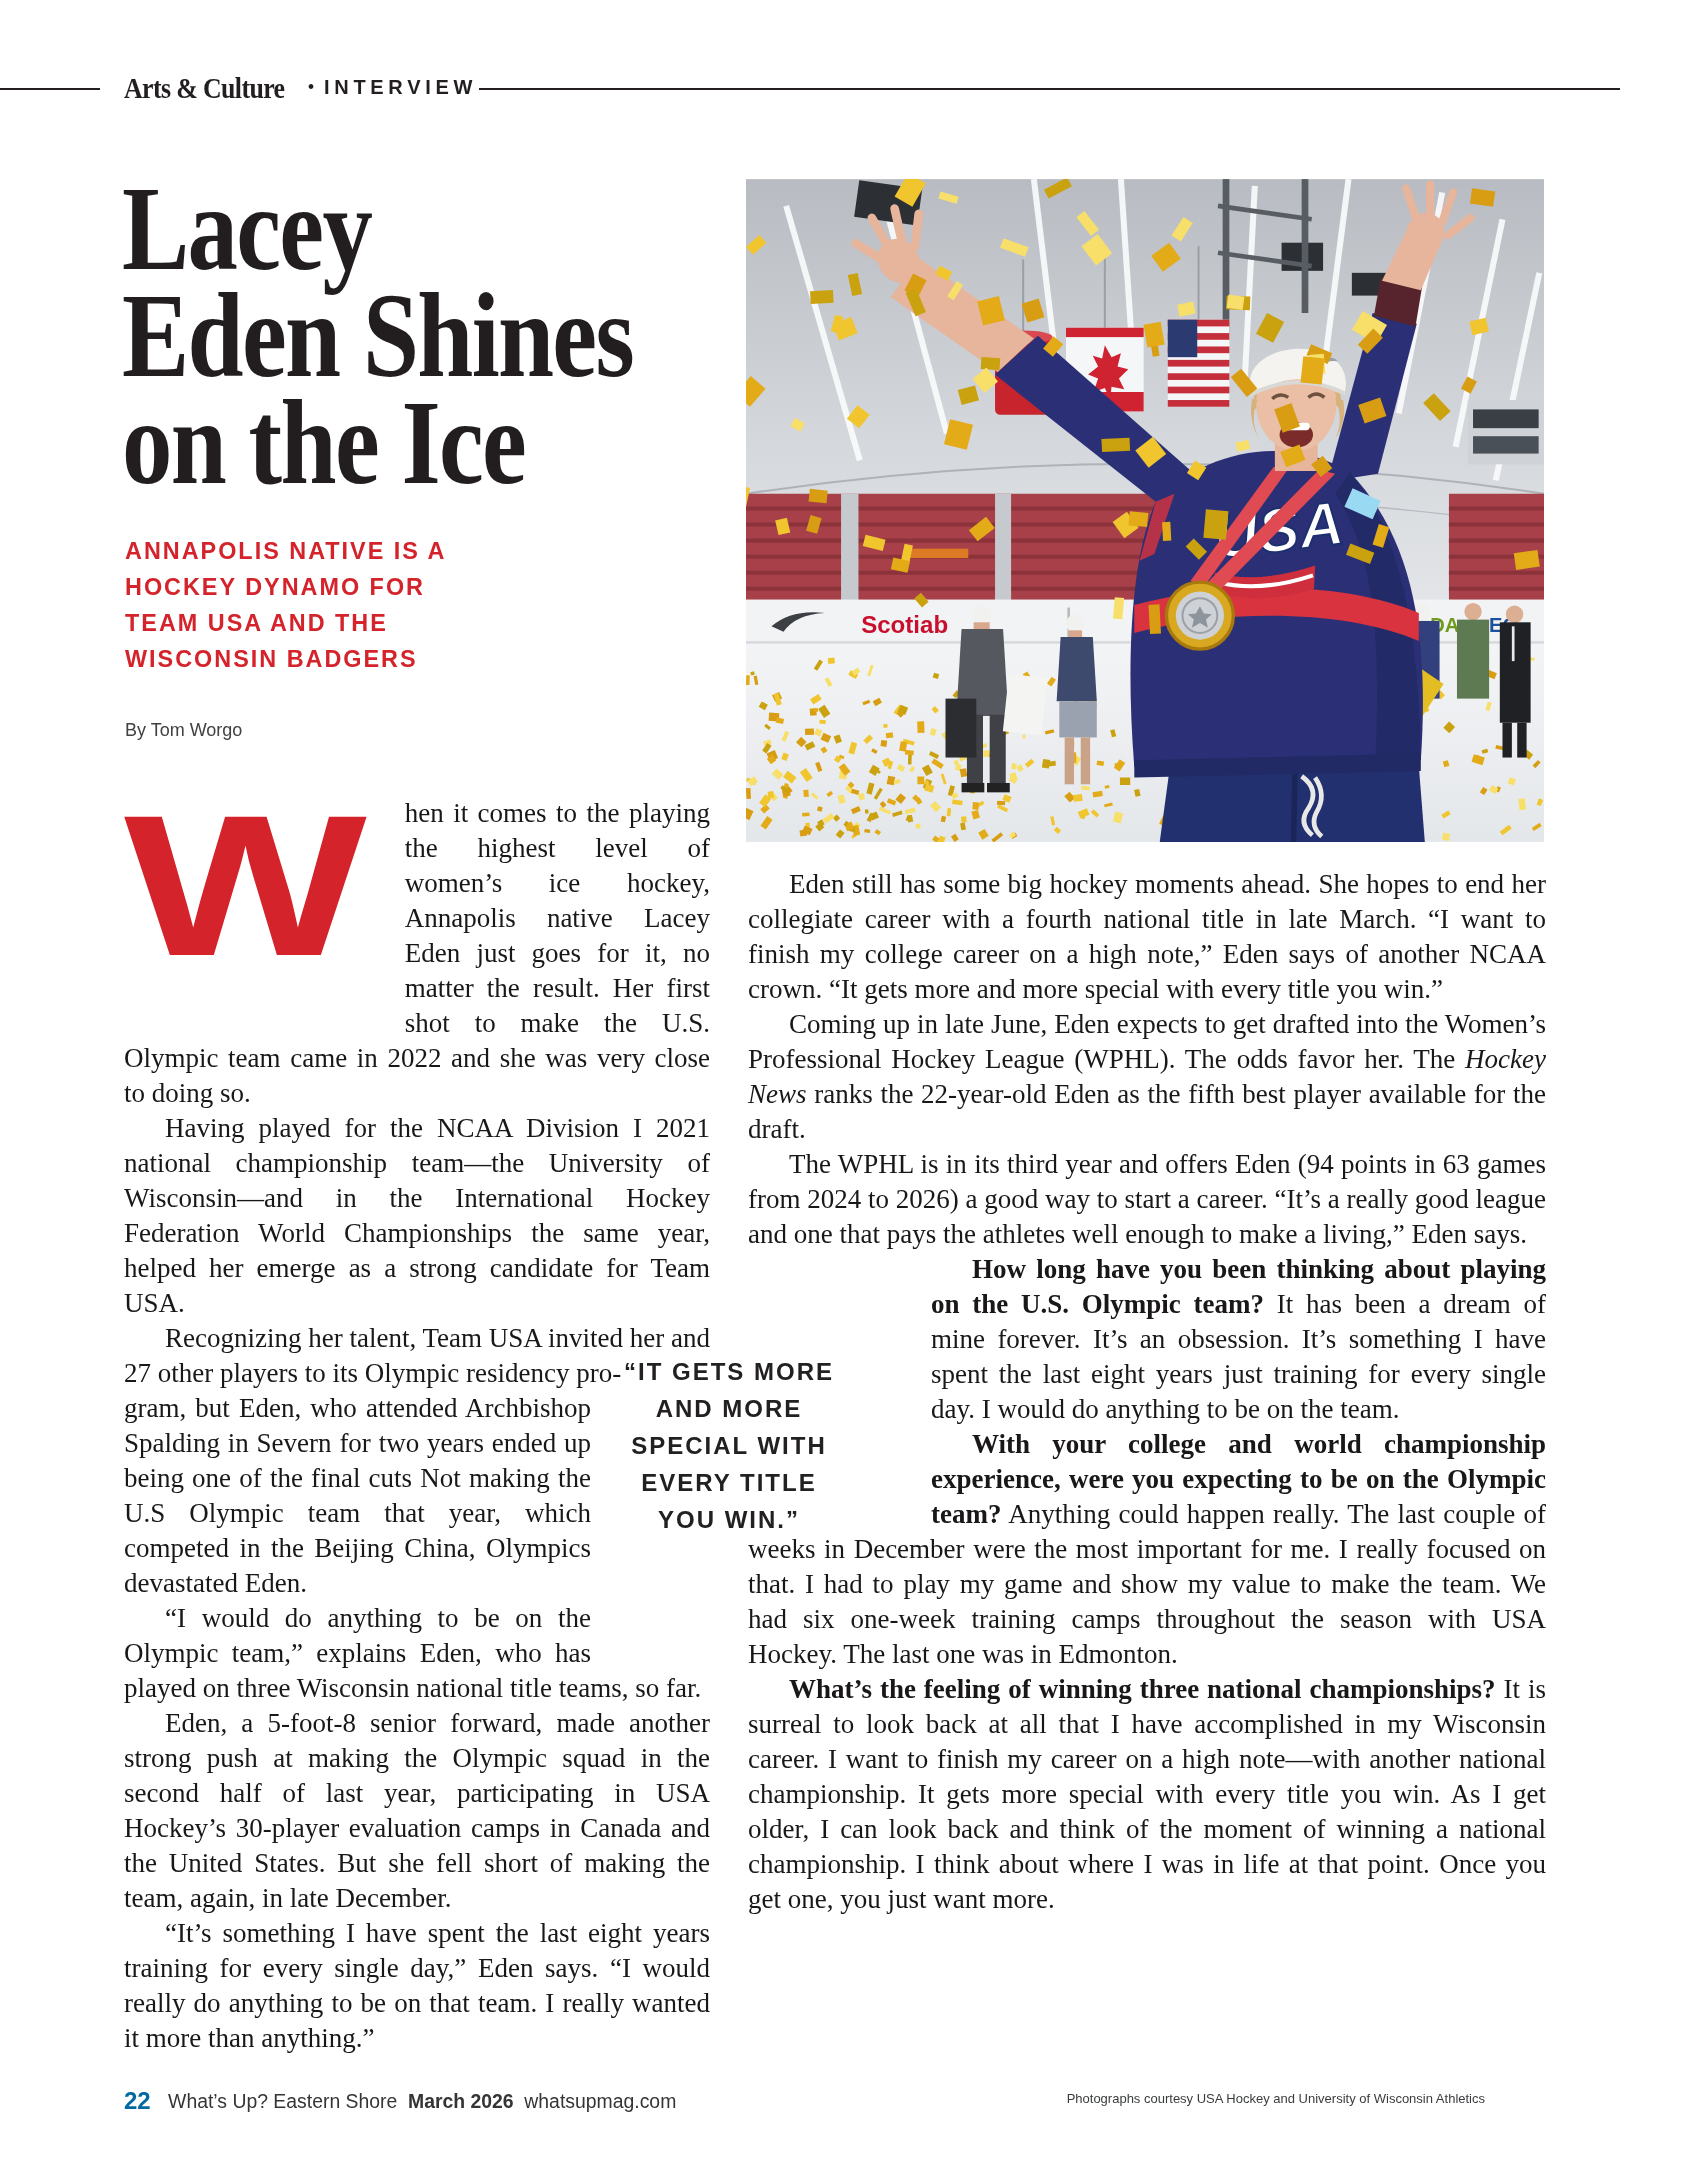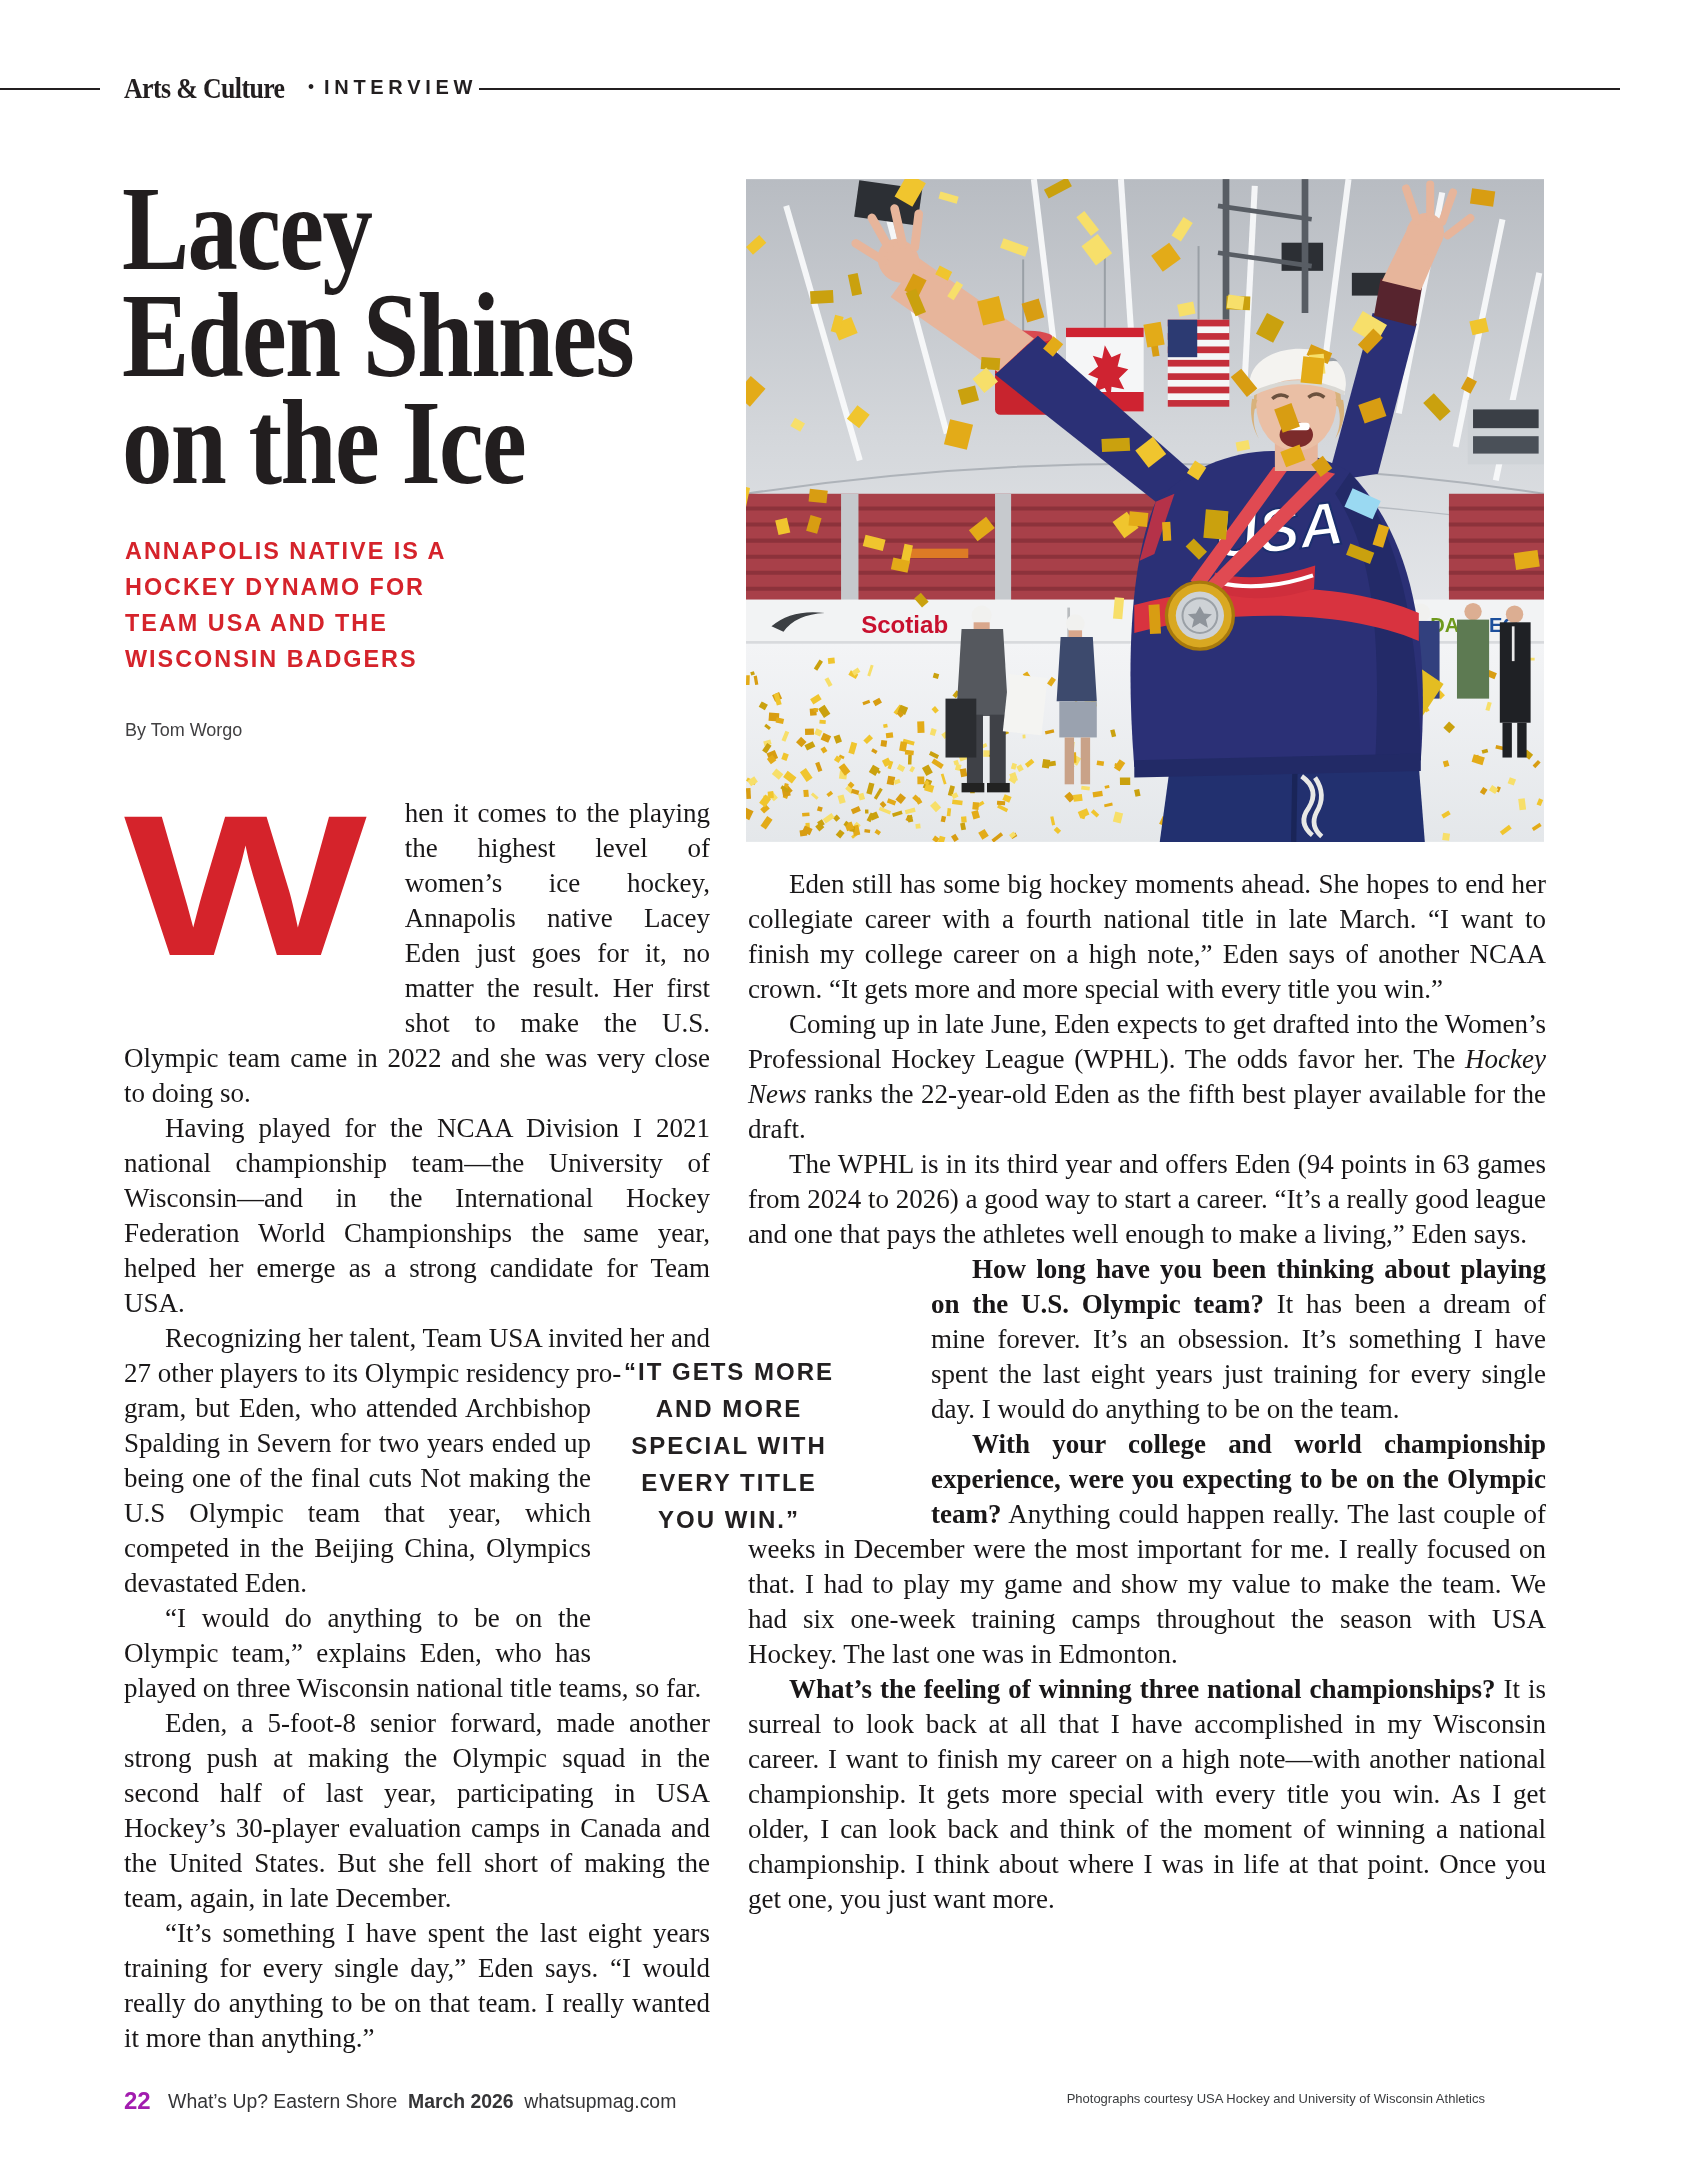--- a/index.html
+++ b/index.html
@@ -39,21 +39,21 @@
   .it{font-style:italic;}
   
   #pullquote{position:absolute;left:601px;top:1353px;width:256px;text-align:center;
      font-family:"Liberation Sans",sans-serif;font-weight:bold;font-size:24px;line-height:37px;
      letter-spacing:2px;color:#232021;white-space:pre-line;}
   
   #photo{position:absolute;left:746px;top:179px;width:798px;height:663px;overflow:hidden;}
   
   #footer{position:absolute;left:124px;right:135px;top:2087px;font-family:"Liberation Sans",sans-serif;
           font-size:19.4px;color:#353537;}
-  #footer .pageno{font-weight:bold;font-size:24px;color:#a21caf;margin-right:17.4px;vertical-align:-1.3px;}
+  #footer .pageno{font-weight:bold;font-size:24px;color:#0369a1;margin-right:17.4px;vertical-align:-1.3px;}
   #footer .mag{margin-right:10.7px;}
   #footer .issue{font-weight:bold;margin-right:10.7px;}
   #footer .credits{position:absolute;right:0;top:4px;font-size:13px;color:#3a3c3e;}
 </style>
 </head>
 <body>
 
 <div id="page">
 
   <div class="hdr-rule" style="left:0;top:88px;width:100px;"></div>

